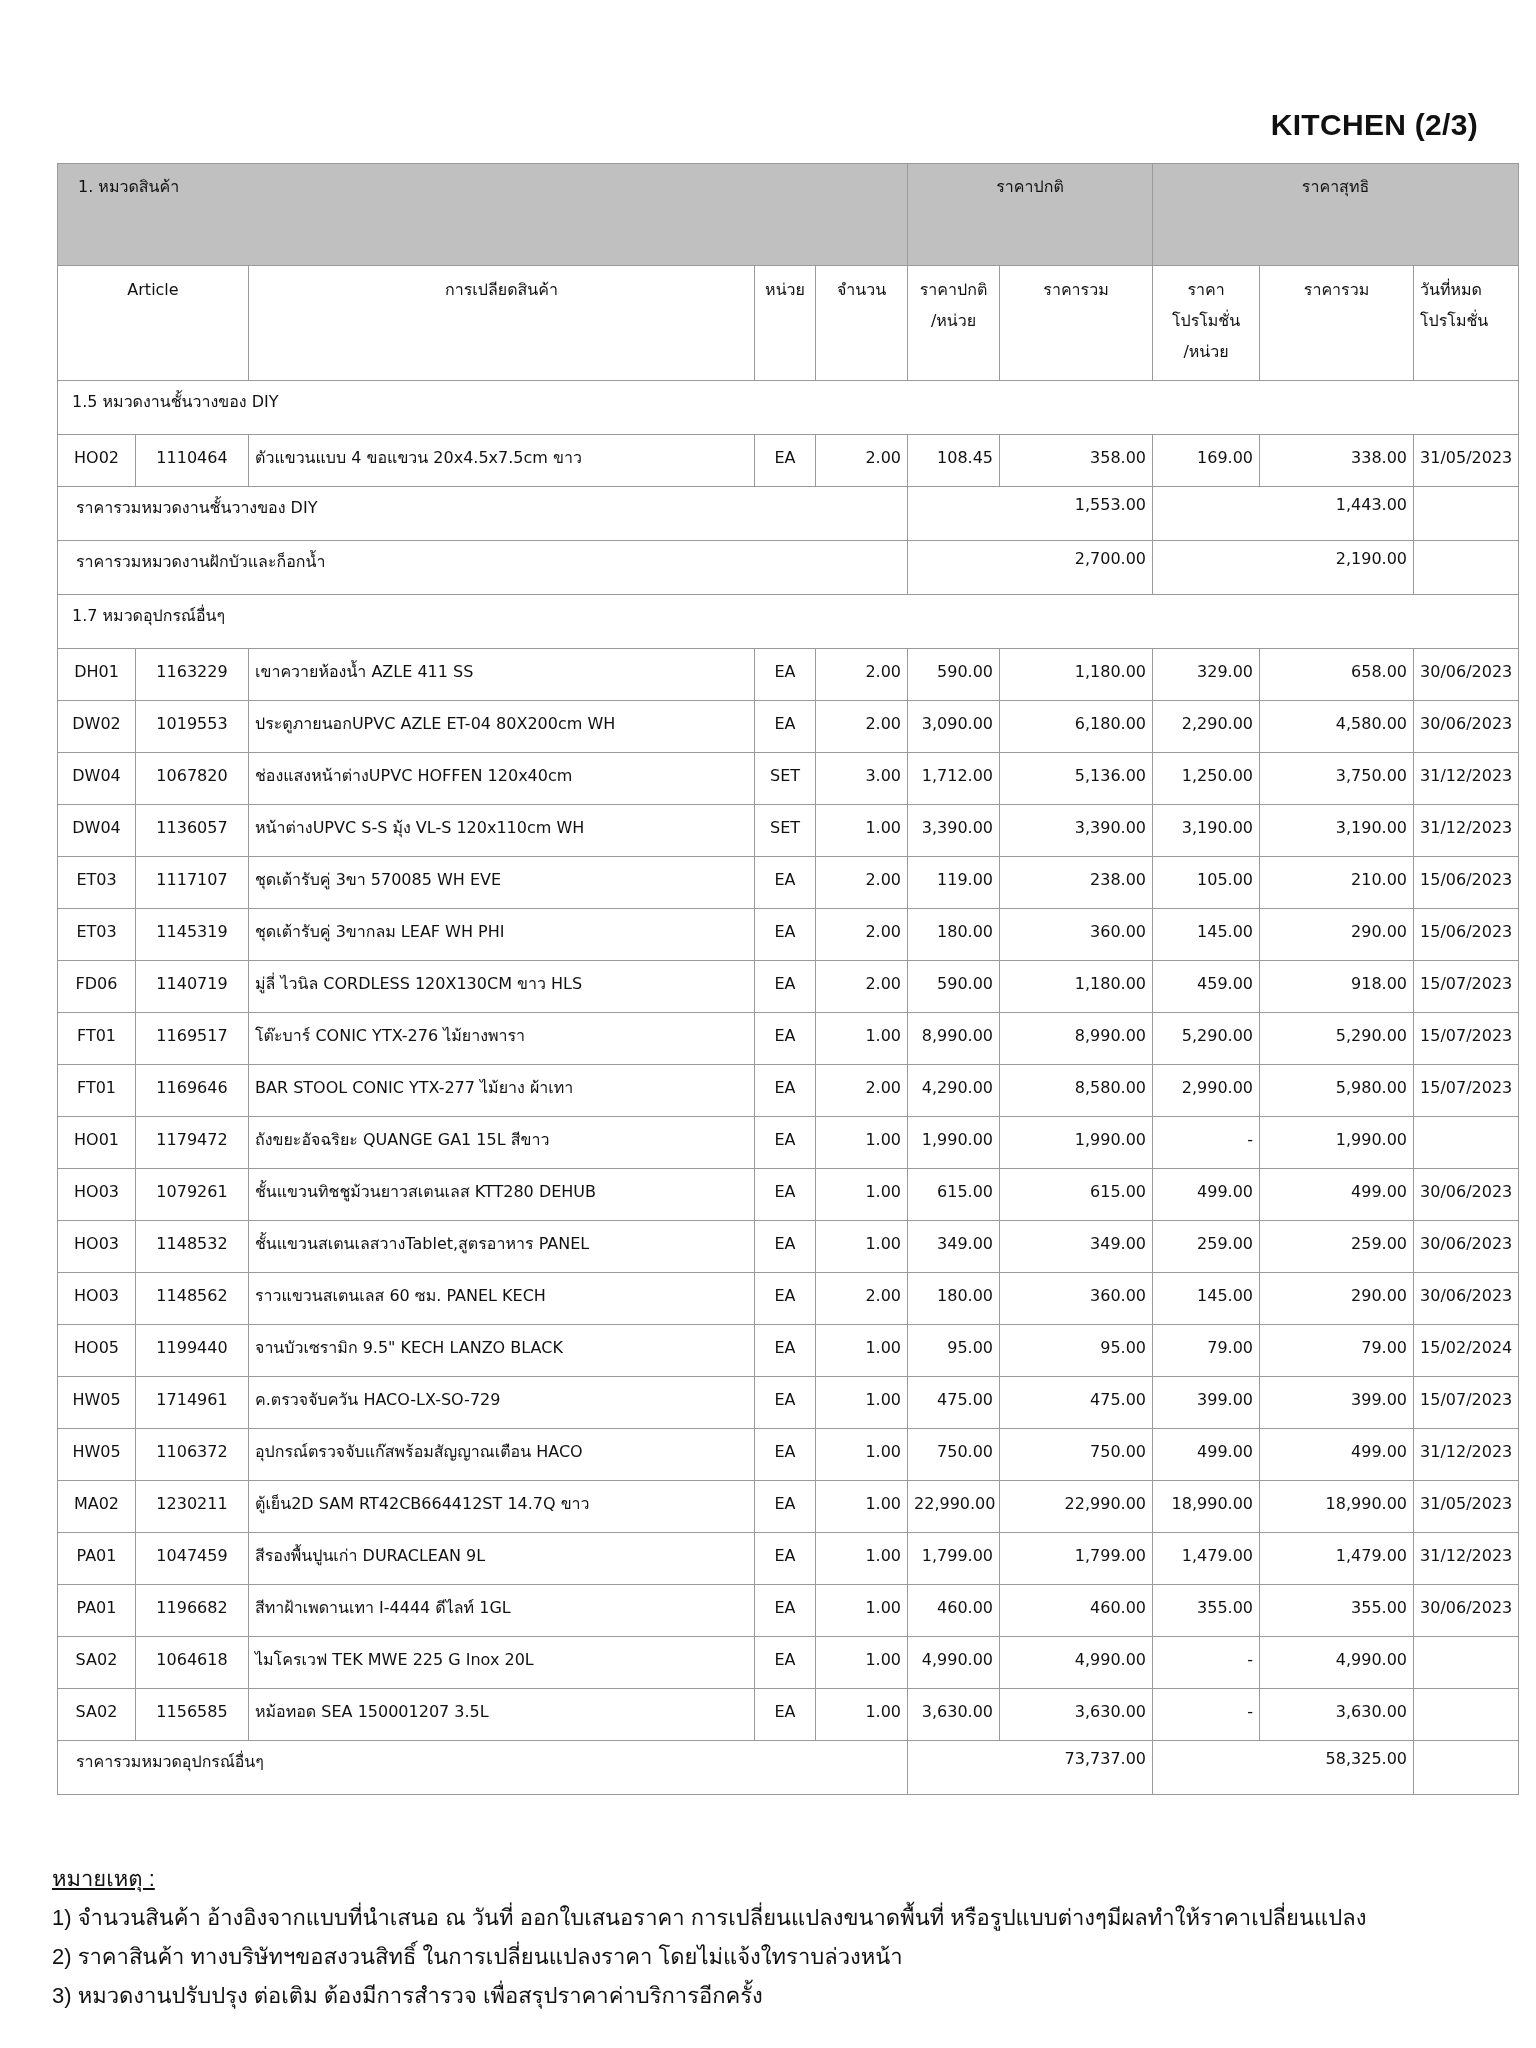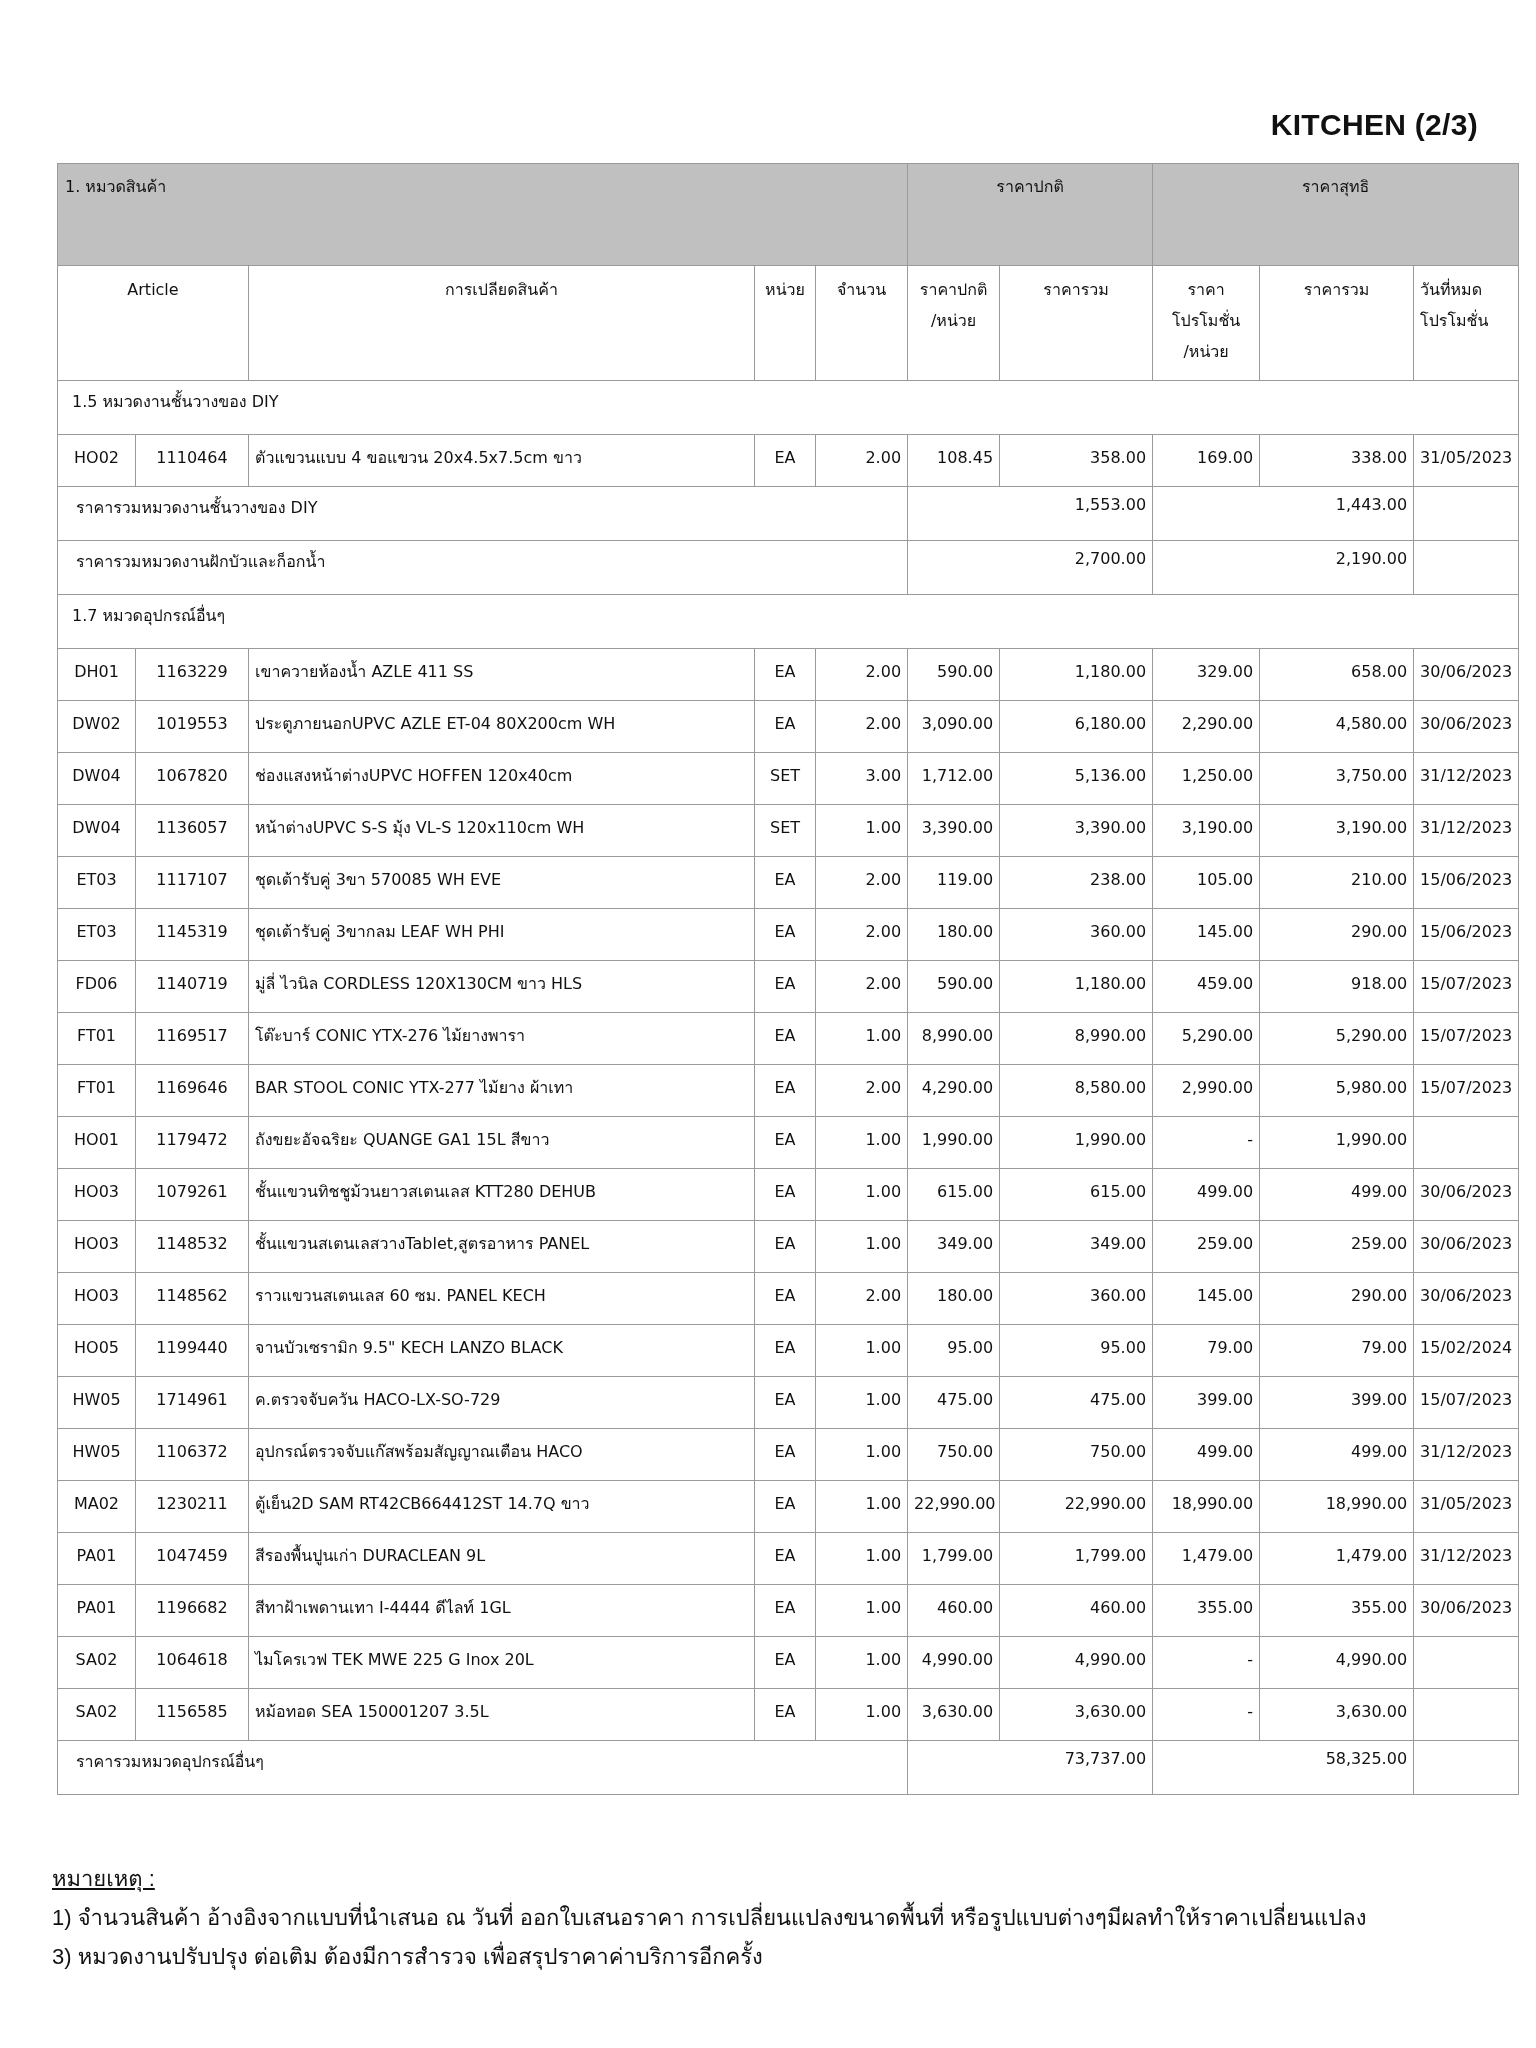--- a/index.html
+++ b/index.html
@@ -33,21 +33,21 @@
       <col style="width:61px">
       <col style="width:92px">
     <col style="width:92px">
       <col style="width:153px">
       <col style="width:107px">
       <col style="width:154px">
       <col style="width:105px">
   </colgroup>
   <thead>
     <tr class="grp">
-      <th colspan="5" class="l" style="padding-left:7px">1. หมวดสินค้า</th>
+      <th colspan="5" class="l" style="padding-left:20px">1. หมวดสินค้า</th>
       <th colspan="2" class="c">ราคาปกติ</th>
       <th colspan="3" class="c">ราคาสุทธิ</th>
     </tr>
     <tr class="colh thick-bottom">
       <th colspan="2">Article</th>
       <th>การเปลียดสินค้า</th>
       <th>หน่วย</th>
       <th>จำนวน</th>
       <th style="white-space:pre-line">ราคาปกติ
 /หน่วย</th>
@@ -348,14 +348,15 @@
         <td colspan="2" class="r">73,737.00</td>
         <td colspan="2" class="r">58,325.00</td>
         <td></td>
       </tr>
     </tbody>
 </table>
 
 <div class="notes">
   <div class="head">หมายเหตุ :</div>
   <div>1) จำนวนสินค้า อ้างอิงจากแบบที่นำเสนอ ณ วันที่ ออกใบเสนอราคา การเปลี่ยนแปลงขนาดพื้นที่ หรือรูปแบบต่างๆมีผลทำให้ราคาเปลี่ยนแปลง</div>
+  <div>2) ราคาสินค้า ทางบริษัทฯขอสงวนสิทธิ์ ในการเปลี่ยนแปลงราคา โดยไม่แจ้งใทราบล่วงหน้า</div>
   <div>3) หมวดงานปรับปรุง ต่อเติม ต้องมีการสำรวจ เพื่อสรุปราคาค่าบริการอีกครั้ง</div>
 </div>
 
 </body></html>

